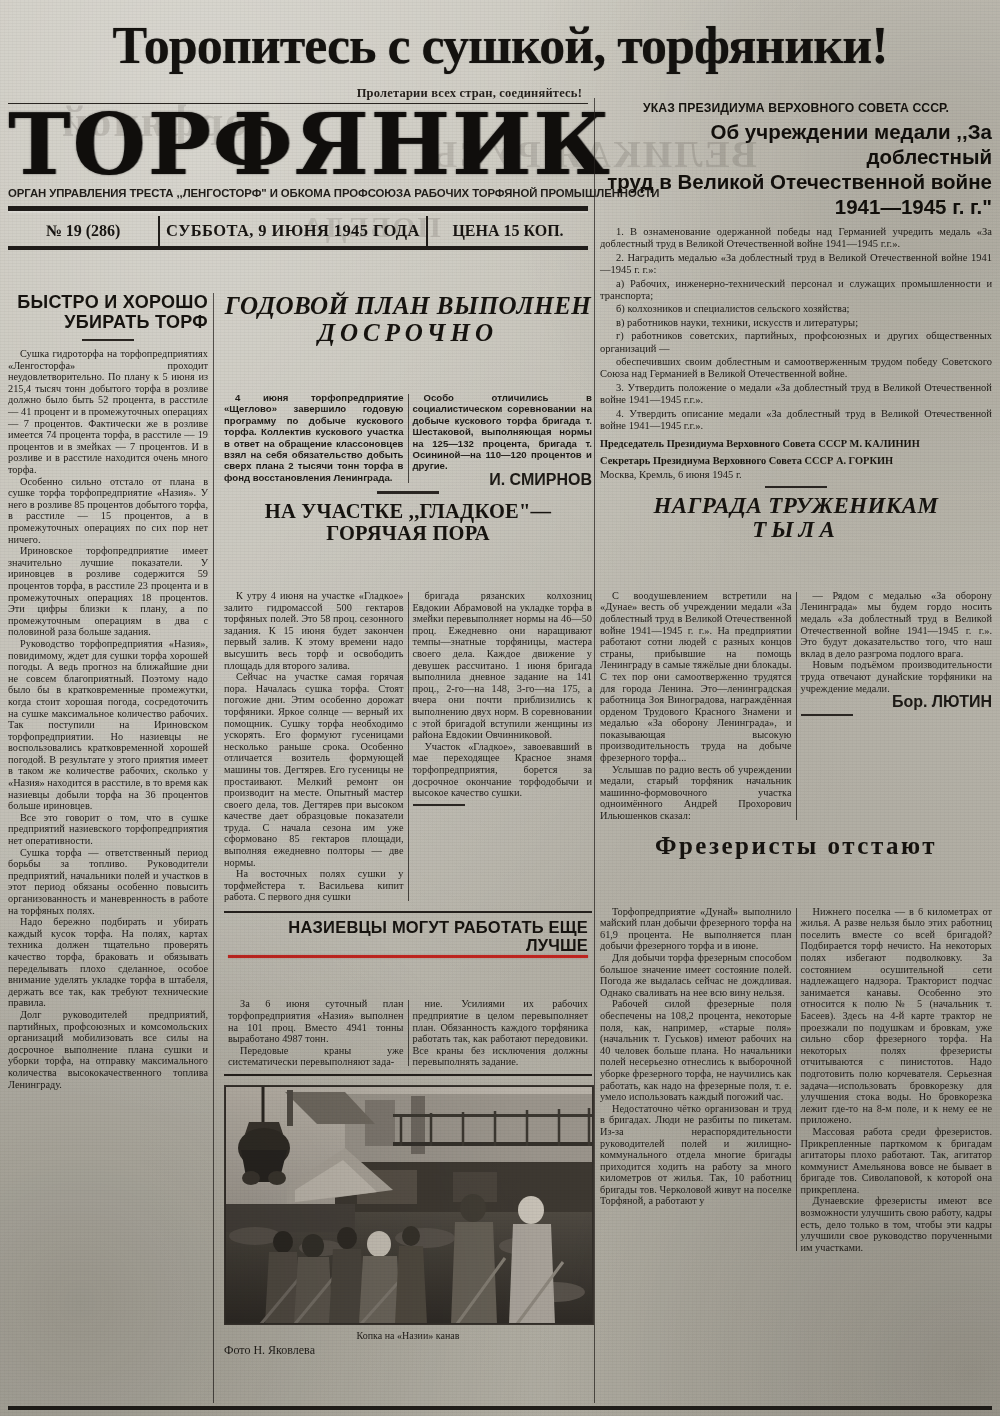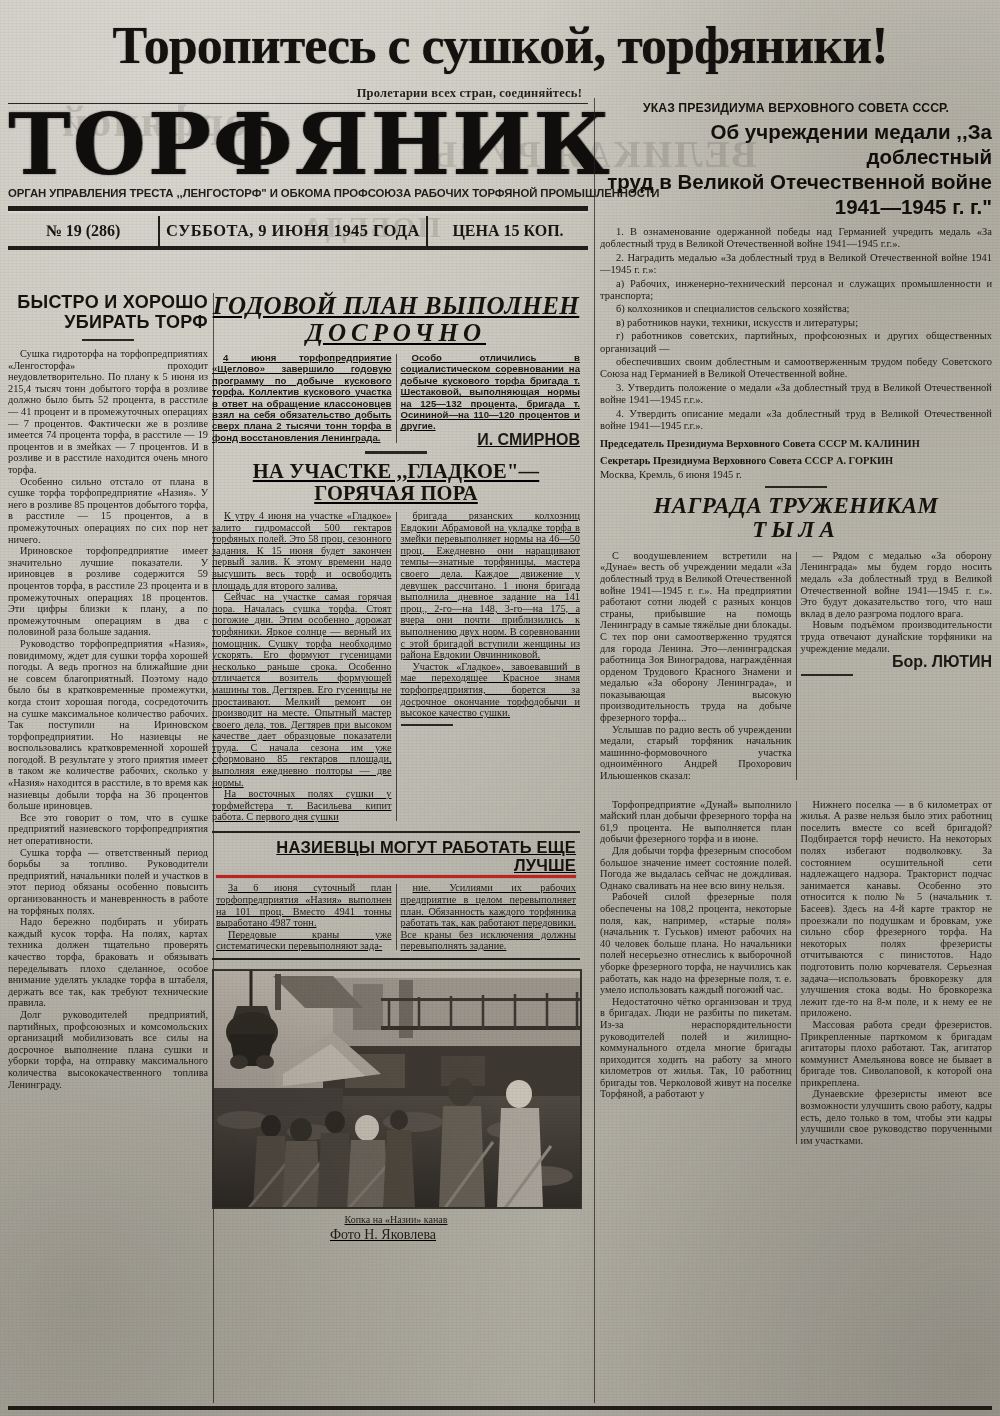--- a/index.html
+++ b/index.html
@@ -90,21 +90,21 @@
   #issuebar .c1{width:150px;border-right:2.5px solid #1f1c19;}
   #issuebar .c2{flex:1;border-right:2.5px solid #1f1c19;font-size:16.5px;letter-spacing:.4px;}
   #issuebar .c3{width:160px;}
 
   
   #cols{position:absolute;top:293px;left:8px;width:984px;height:1118px;z-index:10;}
   .vline{position:absolute;width:1px;background:rgba(40,36,32,.75);}
 
   .col{position:absolute;top:0;}
   #colA{left:0;width:200px;}
-  #colB{left:204px;width:368px;text-decoration:underline;}
+  #colB{left:216px;width:368px;}
   #colC{left:592px;width:392px;}
 
   
   .hl-sans{
     font-family:"Liberation Sans", sans-serif;font-weight:700;
     color:#16130f;text-align:right;line-height:1.1;
   }
   .hl-serif-it{
     font-family:"Liberation Serif", serif;font-weight:700;font-style:italic;
     color:#16130f;text-align:center;line-height:1.06;
@@ -122,21 +122,21 @@
   }
   .body-txt p{margin:0 0 0 0;text-indent:12px;}
   .body-sans{
     font-family:"Liberation Sans", sans-serif;font-weight:700;
     font-size:9.6px;line-height:11.4px;color:#1d1a16;text-align:justify;
   }
   .body-sans p{margin:0;text-indent:11px;}
 
   .two{display:flex;gap:9px;}
   .two > div{flex:1;}
-  .two.withrule{position:relative;}
+  .two.withrule{position:relative;margin-top:40px;}
   .two.withrule::after{
     content:"";position:absolute;left:50%;top:2px;bottom:2px;width:1px;
     background:rgba(40,36,32,.8);
   }
 
   .byline{text-align:right;font-family:"Liberation Sans",sans-serif;
     font-weight:700;font-size:16px;color:#1d1a16;margin-top:2px;}
 
   .dash{width:62px;height:2.5px;background:#2a2622;margin:6px auto 6px auto;}
   .dash-l{width:52px;height:2.5px;background:#2a2622;margin:5px 0 5px 0;}
@@ -150,22 +150,22 @@
   #photo{
     position:relative;width:100%;height:238px;overflow:hidden;
     background:#6f6a62;border:1px solid #3a352f;
   }
   #photo svg{display:block;width:100%;height:100%;}
   .cap{
     font-family:"Liberation Serif",serif;font-size:10px;color:#211e1a;
     text-align:center;margin-top:5px;
   }
   .cap2{
-    font-family:"Liberation Serif",serif;font-size:14px;color:#211e1a;
-    text-align:center;margin-top:2px;padding-right:26px;
+    font-family:"Liberation Serif",serif;font-size:12px;color:#211e1a;
+    text-align:left;margin-top:2px;padding-right:26px;
   }
 
   
   .decree-kicker{
     font-family:"Liberation Sans",sans-serif;font-weight:700;
     font-size:12.2px;text-align:center;color:#17140f;letter-spacing:.1px;
     border-bottom:0;margin-bottom:4px;
   }
   .decree-title{
     font-family:"Liberation Sans",sans-serif;font-weight:700;
@@ -422,20 +422,21 @@
         <div class="body-txt">
           <p>— Рядом с медалью «За оборону Ленинграда» мы будем гордо носить медаль «За доблестный труд в Великой Отечественной войне 1941—1945 г. г.». Это будут доказательство того, что наш вклад в дело разгрома подлого врага.</p>
           <p>Новым подъёмом производительности труда отвечают дунайские торфяники на учреждение медали.</p>
           <div class="byline">Бор. ЛЮТИН</div>
           <div class="dash-l" style="margin-top:6px;"></div>
         </div>
       </div>
 
       <div style="height:10px"></div>
 
+      <div class="hl-serif" style="font-size:25px;letter-spacing:2.5px;">Фрезеристы отстают</div>
       <div style="height:7px"></div>
       <div class="two withrule">
         <div class="body-txt">
           <p>Торфопредприятие «Дунай» выполнило майский план добычи фрезерного торфа на 61,9 процента. Не выполняется план добычи фрезерного торфа и в июне.</p>
           <p>Для добычи торфа фрезерным способом большое значение имеет состояние полей. Погода же выдалась сейчас не дождливая. Однако сваливать на нее всю вину нельзя.</p>
           <p>Рабочей силой фрезерные поля обеспечены на 108,2 процента, некоторые поля, как, например, «старые поля» (начальник т. Гуськов) имеют рабочих на 40 человек больше плана. Но начальники полей несерьезно отнеслись к выборочной уборке фрезерного торфа, не научились как работать, как надо на фрезерные поля, т. е. умело использовать каждый погожий час.</p>
           <p>Недостаточно чётко организован и труд в бригадах. Люди не разбиты по пикетам. Из-за нераспорядительности руководителей полей и жилищно-коммунального отдела многие бригады приходится ходить на работу за много километров от жилья. Так, 10 работниц бригады тов. Черколовой живут на поселке Торфяной, а работают у</p>
           <p></p>
         </div>
         <div class="body-txt">

